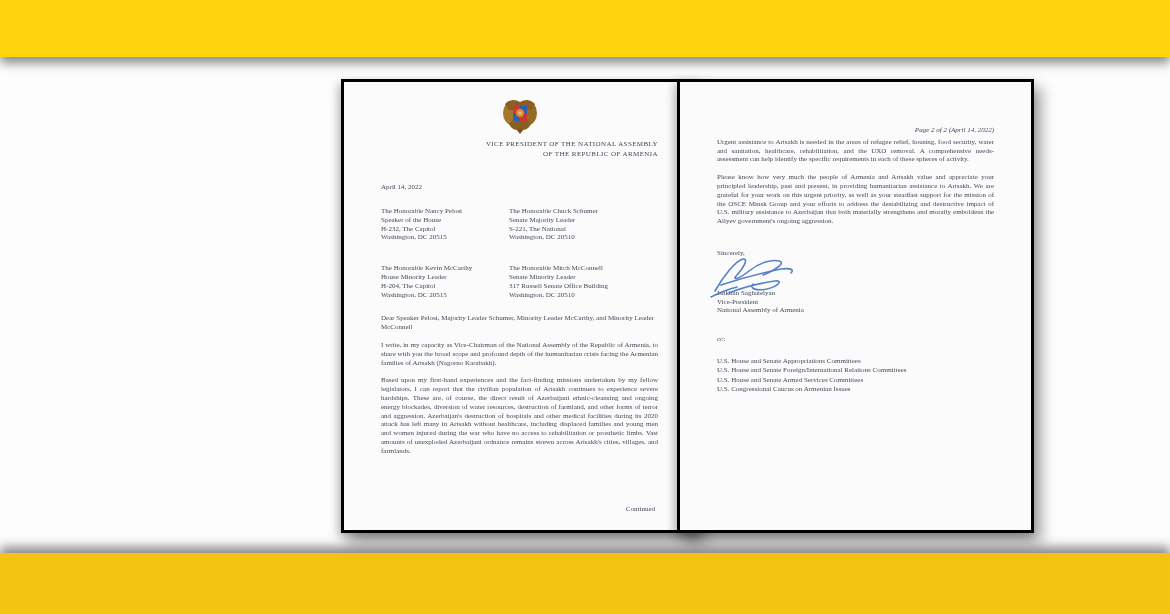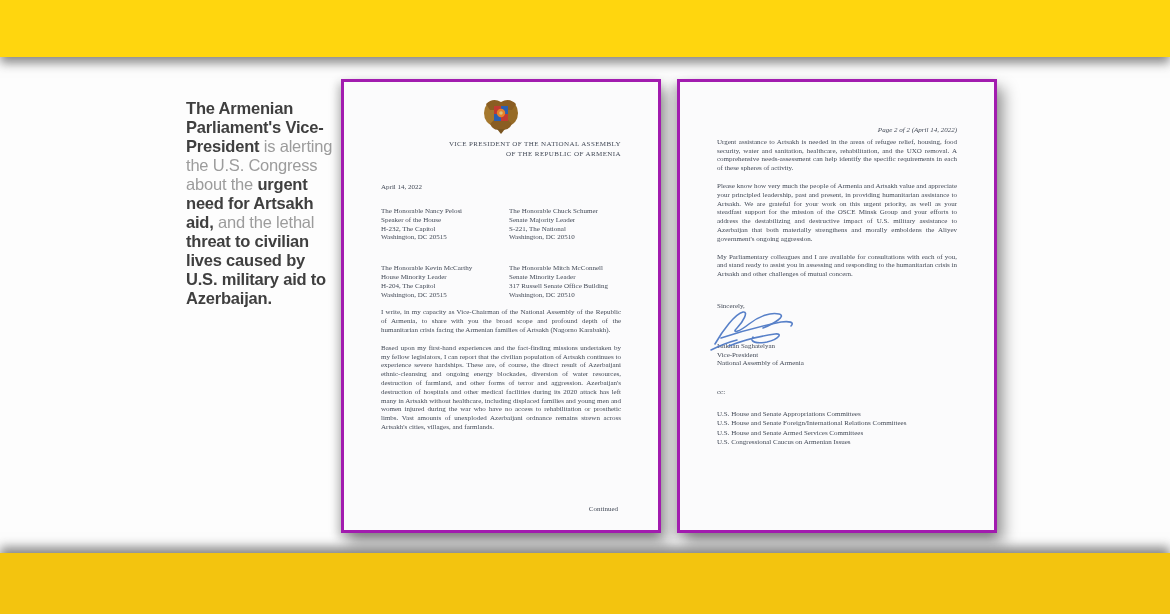--- a/index.html
+++ b/index.html
@@ -11,22 +11,22 @@
              box-shadow:0 6px 10px rgba(40,40,40,.55); z-index:5; }
   .bar-bottom { position:absolute; left:0; bottom:0; width:100%; height:61px; background:#f3c40f;
              box-shadow:0 -6px 10px rgba(40,40,40,.55); z-index:5; }
 
   
   .caption { position:absolute; left:186px; top:99px; width:154px;
              font-size:16.5px; line-height:19px; letter-spacing:-.2px; color:#9c9c9c; z-index:2; }
   .caption b { color:#3f3f3f; font-weight:bold; }
 
   
-  .page { position:absolute; top:79px; width:320px; height:454px; background:#fbfbfc;
-          border:3px solid #a21caf; box-shadow:7px 9px 14px rgba(0,0,0,.38), -3px 4px 9px rgba(0,0,0,.22);
+  .page { position:absolute; top:79px; width:357px; height:454px; background:#fbfbfc;
+          border:3px solid #000000; box-shadow:7px 9px 14px rgba(0,0,0,.38), -3px 4px 9px rgba(0,0,0,.22);
           font-family:"Liberation Serif", serif; color:#434a57; font-size:7px; line-height:8.8px; z-index:3; }
   .page-1 { left:341px; }
   .page-2 { left:677px; }
   .page-inner { position:relative; width:100%; height:100%; padding:12px 37px 14px 37px; }
 
   .arms { display:block; margin:2px auto 0 auto; }
   .letterhead { text-align:right; margin-top:4px; letter-spacing:.4px; line-height:9.6px; }
   .date-line { margin-top:24px; }
   .addr-grid { display:grid; grid-template-columns:128px 1fr; row-gap:22px; margin-top:15px; }
   .addr span { display:block; }
@@ -45,21 +45,20 @@
   .cc-list span { display:block; line-height:9.4px; }
 </style>
 </head>
 <body>
 
 <div class="stage">
 
   <div class="bar-top"></div>
   <div class="bar-bottom"></div>
 
-  <div class="caption"><b>The Armenian Parliament's Vice-President </b><span>is alerting the U.S. Congress about the </span><b>urgent need for Artsakh aid, </b><span>and the lethal </span><b>threat to civilian lives caused by U.S. military aid to Azerbaijan.</b></div>
 
   <div class="page page-1">
     <div class="page-inner">
 
       <svg class="arms" width="38" height="40" viewBox="0 0 38 40">
         <ellipse cx="11" cy="17" rx="9" ry="12" fill="#a5782e"></ellipse>
         <ellipse cx="27" cy="17" rx="9" ry="12" fill="#966b26"></ellipse>
         <path d="M4 8 Q11 1 19 6 Q27 1 34 8 L30 14 L8 14 Z" fill="#8a5d22"></path>
         <path d="M8 28 Q12 36 19 33 Q26 36 30 28 L26 24 L12 24 Z" fill="#8a5d22"></path>
         <rect x="12" y="10" width="7" height="8" fill="#c23a32"></rect>
@@ -98,34 +97,34 @@
           <span>Washington, DC 20515</span>
         </div>
         <div class="addr">
           <span>The Honorable Mitch McConnell</span>
           <span>Senate Minority Leader</span>
           <span>317 Russell Senate Office Building</span>
           <span>Washington, DC 20510</span>
         </div>
       </div>
 
+      <div class="salutation">Dear Speaker Pelosi, Majority Leader Schumer, Minority Leader McCarthy, and Minority Leader McConnell</div>
       <div class="para">I write, in my capacity as Vice-Chairman of the National Assembly of the Republic of Armenia, to share with you the broad scope and profound depth of the humanitarian crisis facing the Armenian families of Artsakh (Nagorno Karabakh).</div>
       <div class="para">Based upon my first-hand experiences and the fact-finding missions undertaken by my fellow legislators, I can report that the civilian population of Artsakh continues to experience severe hardships. These are, of course, the direct result of Azerbaijani ethnic-cleansing and ongoing energy blockades, diversion of water resources, destruction of farmland, and other forms of terror and aggression. Azerbaijan's destruction of hospitals and other medical facilities during its 2020 attack has left many in Artsakh without healthcare, including displaced families and young men and women injured during the war who have no access to rehabilitation or prosthetic limbs. Vast amounts of unexploded Azerbaijani ordnance remains strewn across Artsakh's cities, villages, and farmlands.</div>
       <div class="continued">Continued</div>
     </div>
   </div>
 
   <div class="page page-2">
     <div class="page-inner">
 
       <div class="page-num">Page 2 of 2 (April 14, 2022)</div>
 
       <div class="para p2-first">Urgent assistance to Artsakh is needed in the areas of refugee relief, housing, food security, water and sanitation, healthcare, rehabilitation, and the UXO removal. A comprehensive needs-assessment can help identify the specific requirements in each of these spheres of activity.</div>
       <div class="para">Please know how very much the people of Armenia and Artsakh value and appreciate your principled leadership, past and present, in providing humanitarian assistance to Artsakh. We are grateful for your work on this urgent priority, as well as your steadfast support for the mission of the OSCE Minsk Group and your efforts to address the destabilizing and destructive impact of U.S. military assistance to Azerbaijan that both materially strengthens and morally emboldens the Aliyev government's ongoing aggression.</div>
-      <div class="para">My Parliamentary colleagues and I are available for consultations with each of you, and stand ready to assist you in assessing and responding to the humanitarian crisis in Artsakh and other challenges of mutual concern.</div>
 
       <div class="closing">Sincerely,</div>
 
       <div class="sig-wrap">
         <svg class="sig-svg" width="110" height="46" viewBox="0 0 110 46">
           <g fill="none" stroke="#4a76c4" stroke-width="1.6" stroke-linecap="round" opacity="0.92">
             <path d="M6 38 C14 24 26 8 34 6 C40 5 34 16 28 22 C22 28 30 26 40 18 C50 10 62 6 70 8 C78 10 64 18 54 22"></path>
             <path d="M12 32 C30 26 52 20 72 16 C80 15 86 16 82 20"></path>
             <path d="M20 40 C34 34 52 30 66 28 C74 27 70 33 58 36 C48 38 40 36 44 31"></path>
             <path d="M2 44 C10 40 20 36 28 34"></path>

